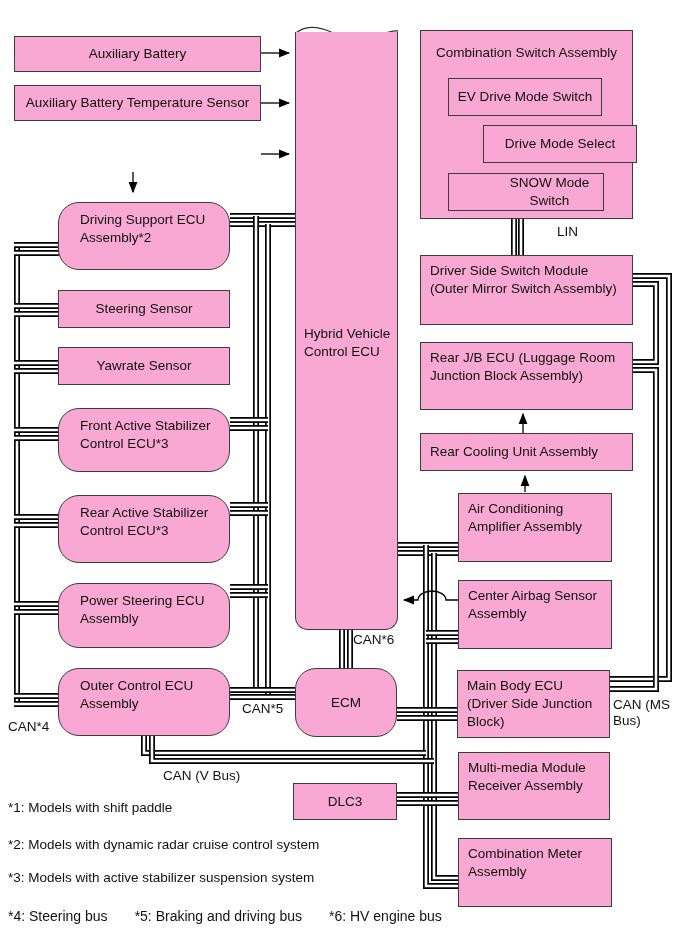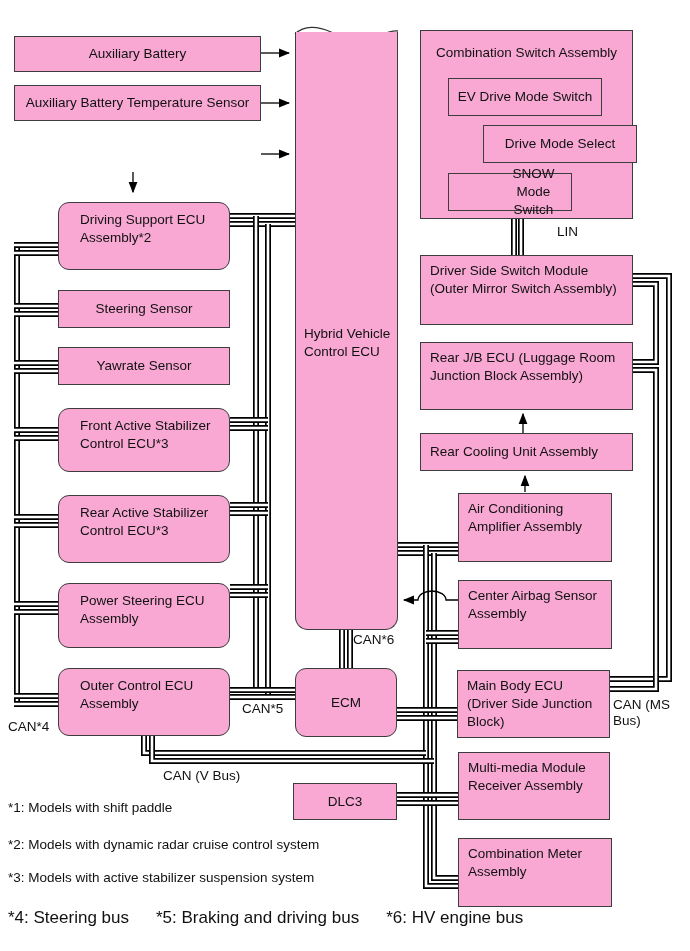--- a/index.html
+++ b/index.html
@@ -5,31 +5,31 @@
   html,body{margin:0;padding:0;background:#fff;}
   #stage{
     position:relative;width:690px;height:951px;background:#ffffff;
     font-family:"Liberation Sans", sans-serif;color:#111;overflow:hidden;
   }
   #wires{position:absolute;left:0;top:0;z-index:1;}
   .box{
     position:absolute;z-index:2;box-sizing:border-box;background:#f9a8d4;
     border:1.4px solid #3d3d3d;font-size:13.5px;line-height:18px;color:#111;
   }
-  .round{border-radius:11px;}
+  .round{border-radius:21px;}
   .ctr{display:flex;align-items:center;justify-content:center;text-align:center;}
   .lpad{padding:8px 6px 0 21px;}       
   .rpad{padding:6px 6px 5px 9px;}        
   .label{
     position:absolute;z-index:3;font-size:13.5px;line-height:16px;color:#111;
     white-space:nowrap;
   }
   .wrap{white-space:normal;}
   .foot{position:absolute;z-index:3;font-size:13.5px;color:#111;white-space:nowrap;}
-  .legendrow{position:absolute;z-index:3;display:flex;gap:27px;font-size:17px;color:#111;white-space:nowrap;}
+  .legendrow{position:absolute;z-index:3;display:flex;gap:27px;font-size:14px;color:#111;white-space:nowrap;}
   
   #hv-ecu{
     border-top:none;border-radius:0 0 13px 13px;
   }
   #hv-ecu .hv-text{position:absolute;left:8px;top:293px;}
   
   #comb-switch-title{margin-top:13px;text-align:center;}
 </style>
 </head>
 <body>
@@ -164,21 +164,21 @@
     <div class="hv-text">Hybrid Vehicle Control ECU</div>
   </div>
   <div class="box round ctr" style="left:295px;top:668px;width:102px;height:69px;">ECM</div>
   <div class="box ctr" style="left:293px;top:783px;width:104px;height:37px;">DLC3</div>
 
   <div class="box" style="left:420px;top:30px;width:213px;height:189px;">
     <div id="comb-switch-title">Combination Switch Assembly</div>
   </div>
   <div class="box ctr" style="left:448px;top:78px;width:154px;height:38px;">EV Drive Mode Switch</div>
   <div class="box ctr" style="left:448px;top:125px;width:154px;height:38px;margin-left:35px;">Drive Mode Select</div>
-  <div class="box ctr" style="left:448px;top:173px;width:124px;height:38px;padding-left:47px;">SNOW Mode Switch</div>
+  <div class="box ctr" style="left:448px;top:173px;width:156px;height:38px;padding-left:47px;">SNOW Mode Switch</div>
 
   <div class="box rpad" style="left:420px;top:255px;width:213px;height:70px;">Driver Side Switch Module (Outer Mirror Switch Assembly)</div>
   <div class="box rpad" style="left:420px;top:342px;width:213px;height:68px;">Rear J/B ECU (Luggage Room Junction Block Assembly)</div>
   <div class="box" style="left:420px;top:433px;width:213px;height:38px;padding:9px 6px 0 9px;">Rear Cooling Unit Assembly</div>
   <div class="box rpad" style="left:458px;top:493px;width:154px;height:69px;">Air Conditioning Amplifier Assembly</div>
   <div class="box rpad" style="left:458px;top:580px;width:154px;height:69px;">Center Airbag Sensor Assembly</div>
   <div class="box rpad" style="left:457px;top:670px;width:153px;height:68px;">Main Body ECU (Driver Side Junction Block)</div>
   <div class="box rpad" style="left:458px;top:752px;width:152px;height:68px;">Multi-media Module Receiver Assembly</div>
   <div class="box rpad" style="left:458px;top:838px;width:154px;height:69px;">Combination Meter Assembly</div>
 

